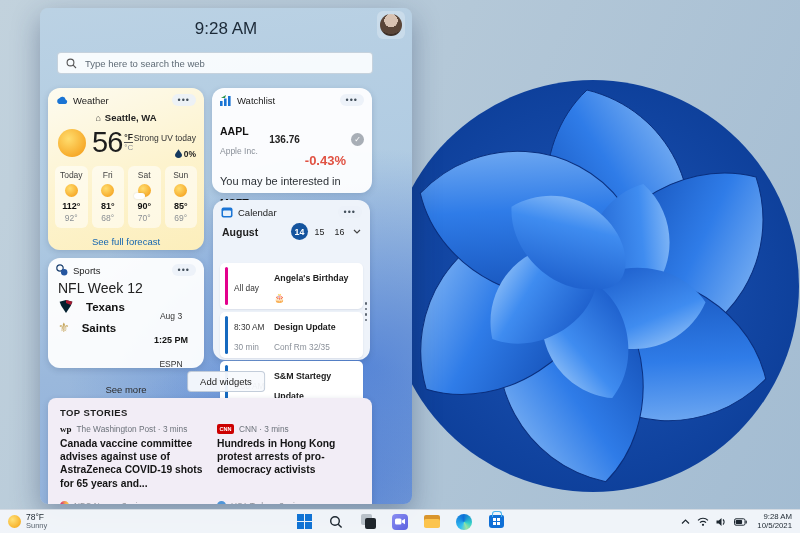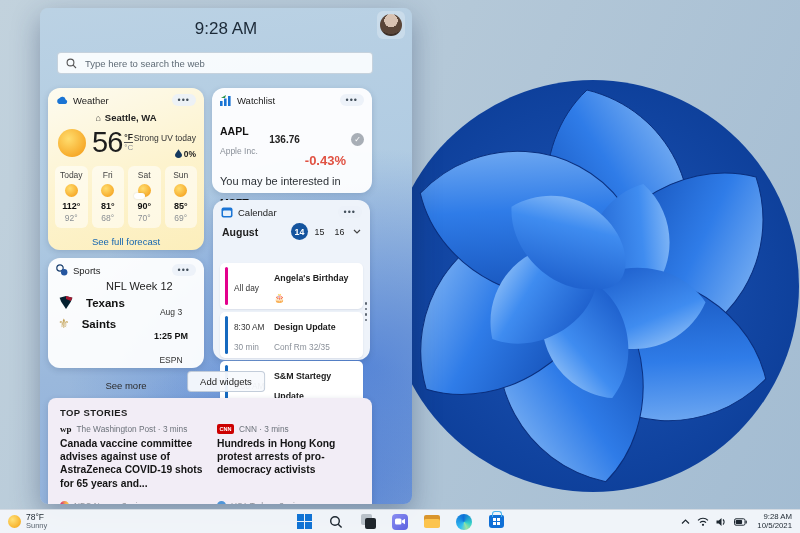--- a/index.html
+++ b/index.html
@@ -137,21 +137,21 @@
   .ev-time .t1{font-size:8.3px;color:#333;}
   .ev-time .t2{font-size:8.3px;color:#8a9099;}
   .ev-body{flex:1;line-height:1.25;}
   .ev-title{font-size:8.8px;font-weight:bold;color:#1c1c1c;}
   .ev-sub{font-size:8.3px;color:#8a9099;}
   .cal-dots{position:absolute;right:3px;top:102px;display:flex;flex-direction:column;gap:3px;}
   .cal-dots i{width:2.5px;height:2.5px;border-radius:50%;background:#5b6570;}
 
   
   .sports-card{left:8px;top:250px;width:156px;height:110px;}
-  .sp-league{font-size:11px;color:#222;padding:2px 10px 3px 10px;margin-left:48px;}
+  .sp-league{font-size:14px;color:#222;padding:2px 10px 3px 10px;}
   .sp-main{display:flex;padding:0 10px;}
   .sp-teams{flex:1;display:flex;flex-direction:column;gap:7px;}
   .sp-team{display:flex;align-items:center;gap:12px;}
   .sp-name{font-size:11.5px;font-weight:bold;color:#111;}
   .fleur{font-size:13px;color:#c3a256;line-height:1;}
   .sp-meta{width:46px;text-align:center;line-height:1.5;padding-top:3px;}
   .sp-date{font-size:8.5px;color:#333;}
   .sp-time{font-size:9px;font-weight:bold;color:#111;}
   .sp-net{font-size:8.5px;color:#333;}
   .sp-more{display:block;text-align:center;font-size:9.5px;color:#2b2b2b;margin-top:10px;cursor:pointer;}

